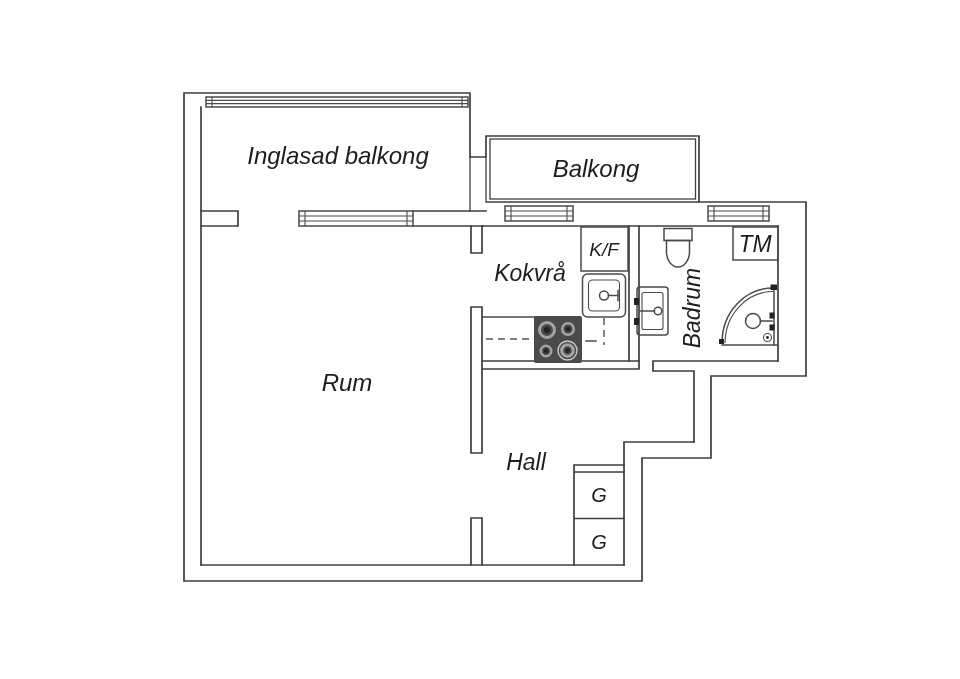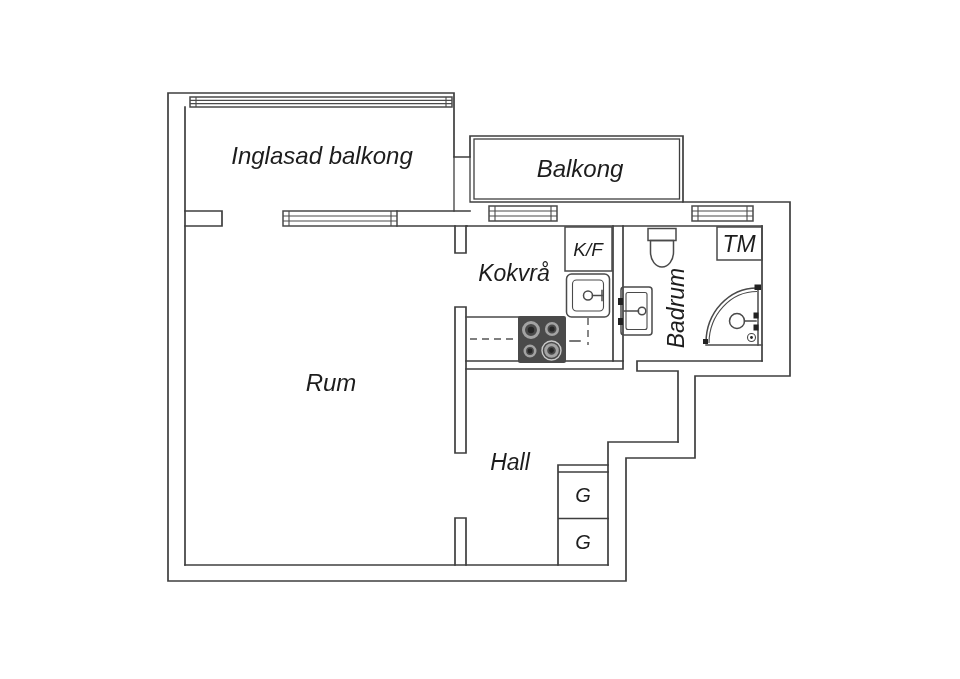--- a/index.html
+++ b/index.html
@@ -1,16 +1,16 @@
 <!DOCTYPE html>
 <html><head>
 <meta charset="utf-8">
 <style>
   html,body{margin:0;padding:0;background:#ffffff;}
-  .stage{position:relative;width:940px;height:679px;background:#ffffff;overflow:hidden;}
+  .stage{position:relative;width:940px;height:679px;background:#ffffff;overflow:hidden;margin-left:16px;}
   svg{display:block;}
   .wall{stroke:#3f3f3f;stroke-width:1.7;fill:none;stroke-linecap:square;}
   .wall2{stroke:#3f3f3f;stroke-width:1.3;fill:none;stroke-linecap:square;}
   .fix{stroke:#4a4a4a;stroke-width:1.5;fill:none;stroke-linecap:square;}
   .fixthin{stroke:#4a4a4a;stroke-width:1.1;fill:none;}
   .dash{stroke:#555555;stroke-width:1.4;fill:none;stroke-dasharray:7 5;}
   .blackbit{fill:#222222;stroke:none;}
   text.room{font-family:"Liberation Sans",sans-serif;font-style:italic;fill:#1d1d1d;text-anchor:middle;}
   .fs24{font-size:24px;}
   .fs23{font-size:23px;}

